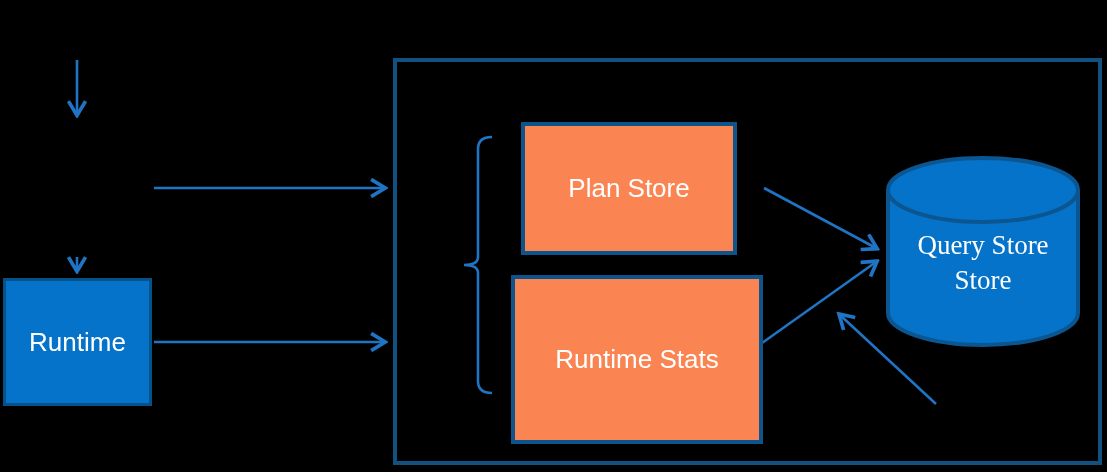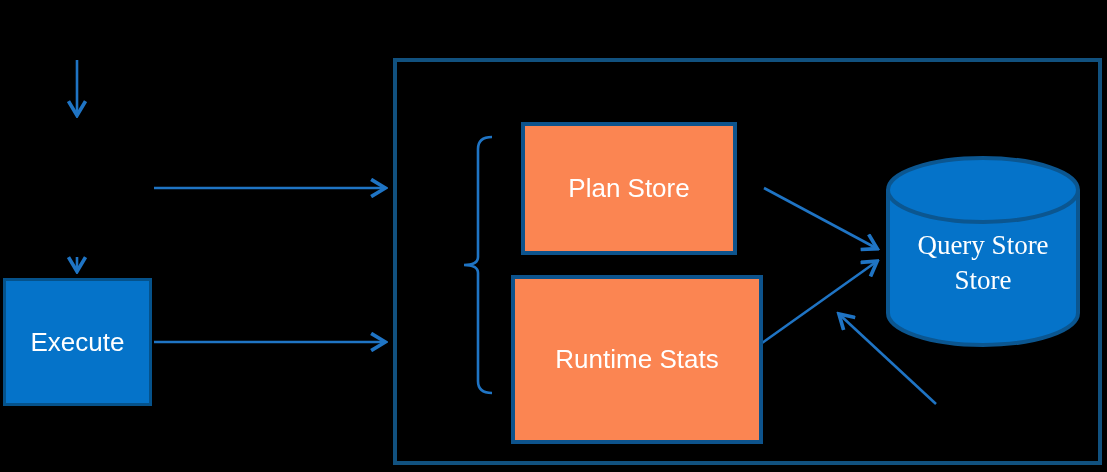--- a/index.html
+++ b/index.html
@@ -78,21 +78,21 @@
 
     <line x1="764" y1="188" x2="876" y2="248" stroke="#1F74C4" stroke-width="2.6" marker-end="url(#chev)"></line>
 
     <line x1="762" y1="343" x2="876" y2="262" stroke="#1F74C4" stroke-width="2.6" marker-end="url(#chev)"></line>
 
     <line x1="936" y1="404" x2="840" y2="315" stroke="#1F74C4" stroke-width="2.6" marker-end="url(#chev)"></line>
   </svg>
 
 
   <div id="execute" class="node blue-box">
-    <span>Execute</span>
+    <span>Runtime</span>
   </div>
 
   <div id="plan-store" class="node orange-box">
     <span>Plan Store</span>
   </div>
 
   <div id="runtime-stats" class="node orange-box">
     <span>Runtime Stats</span>
   </div>
 

